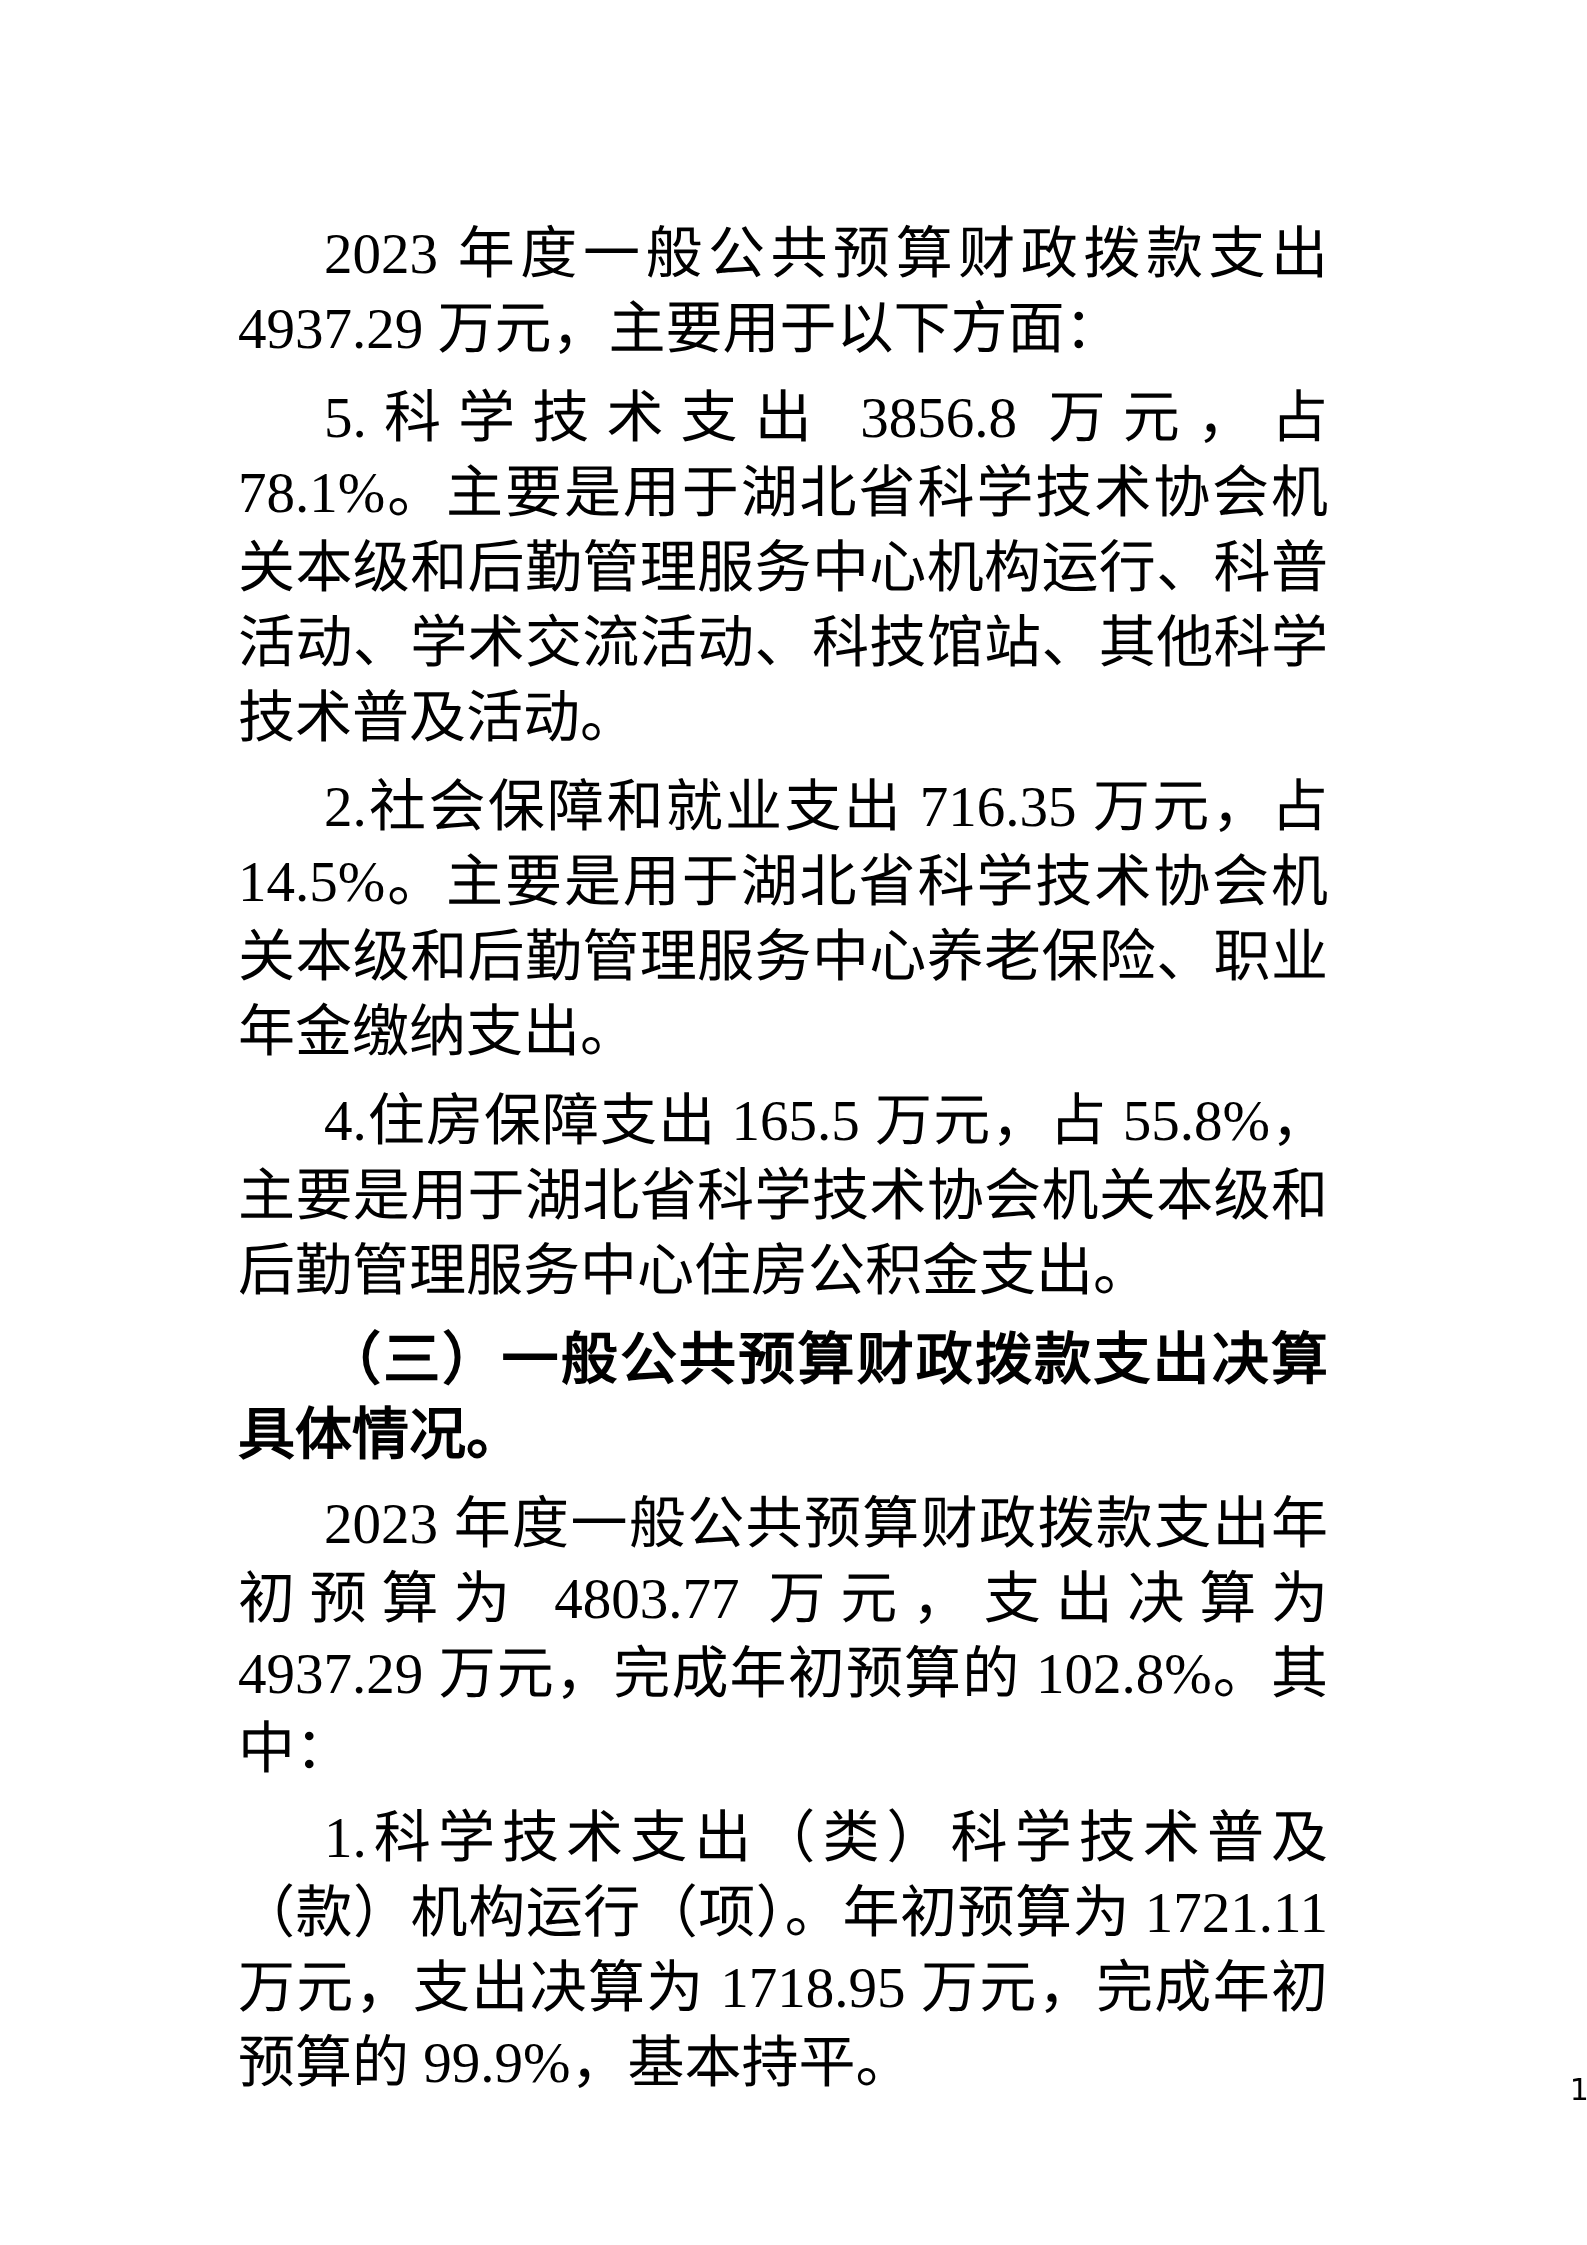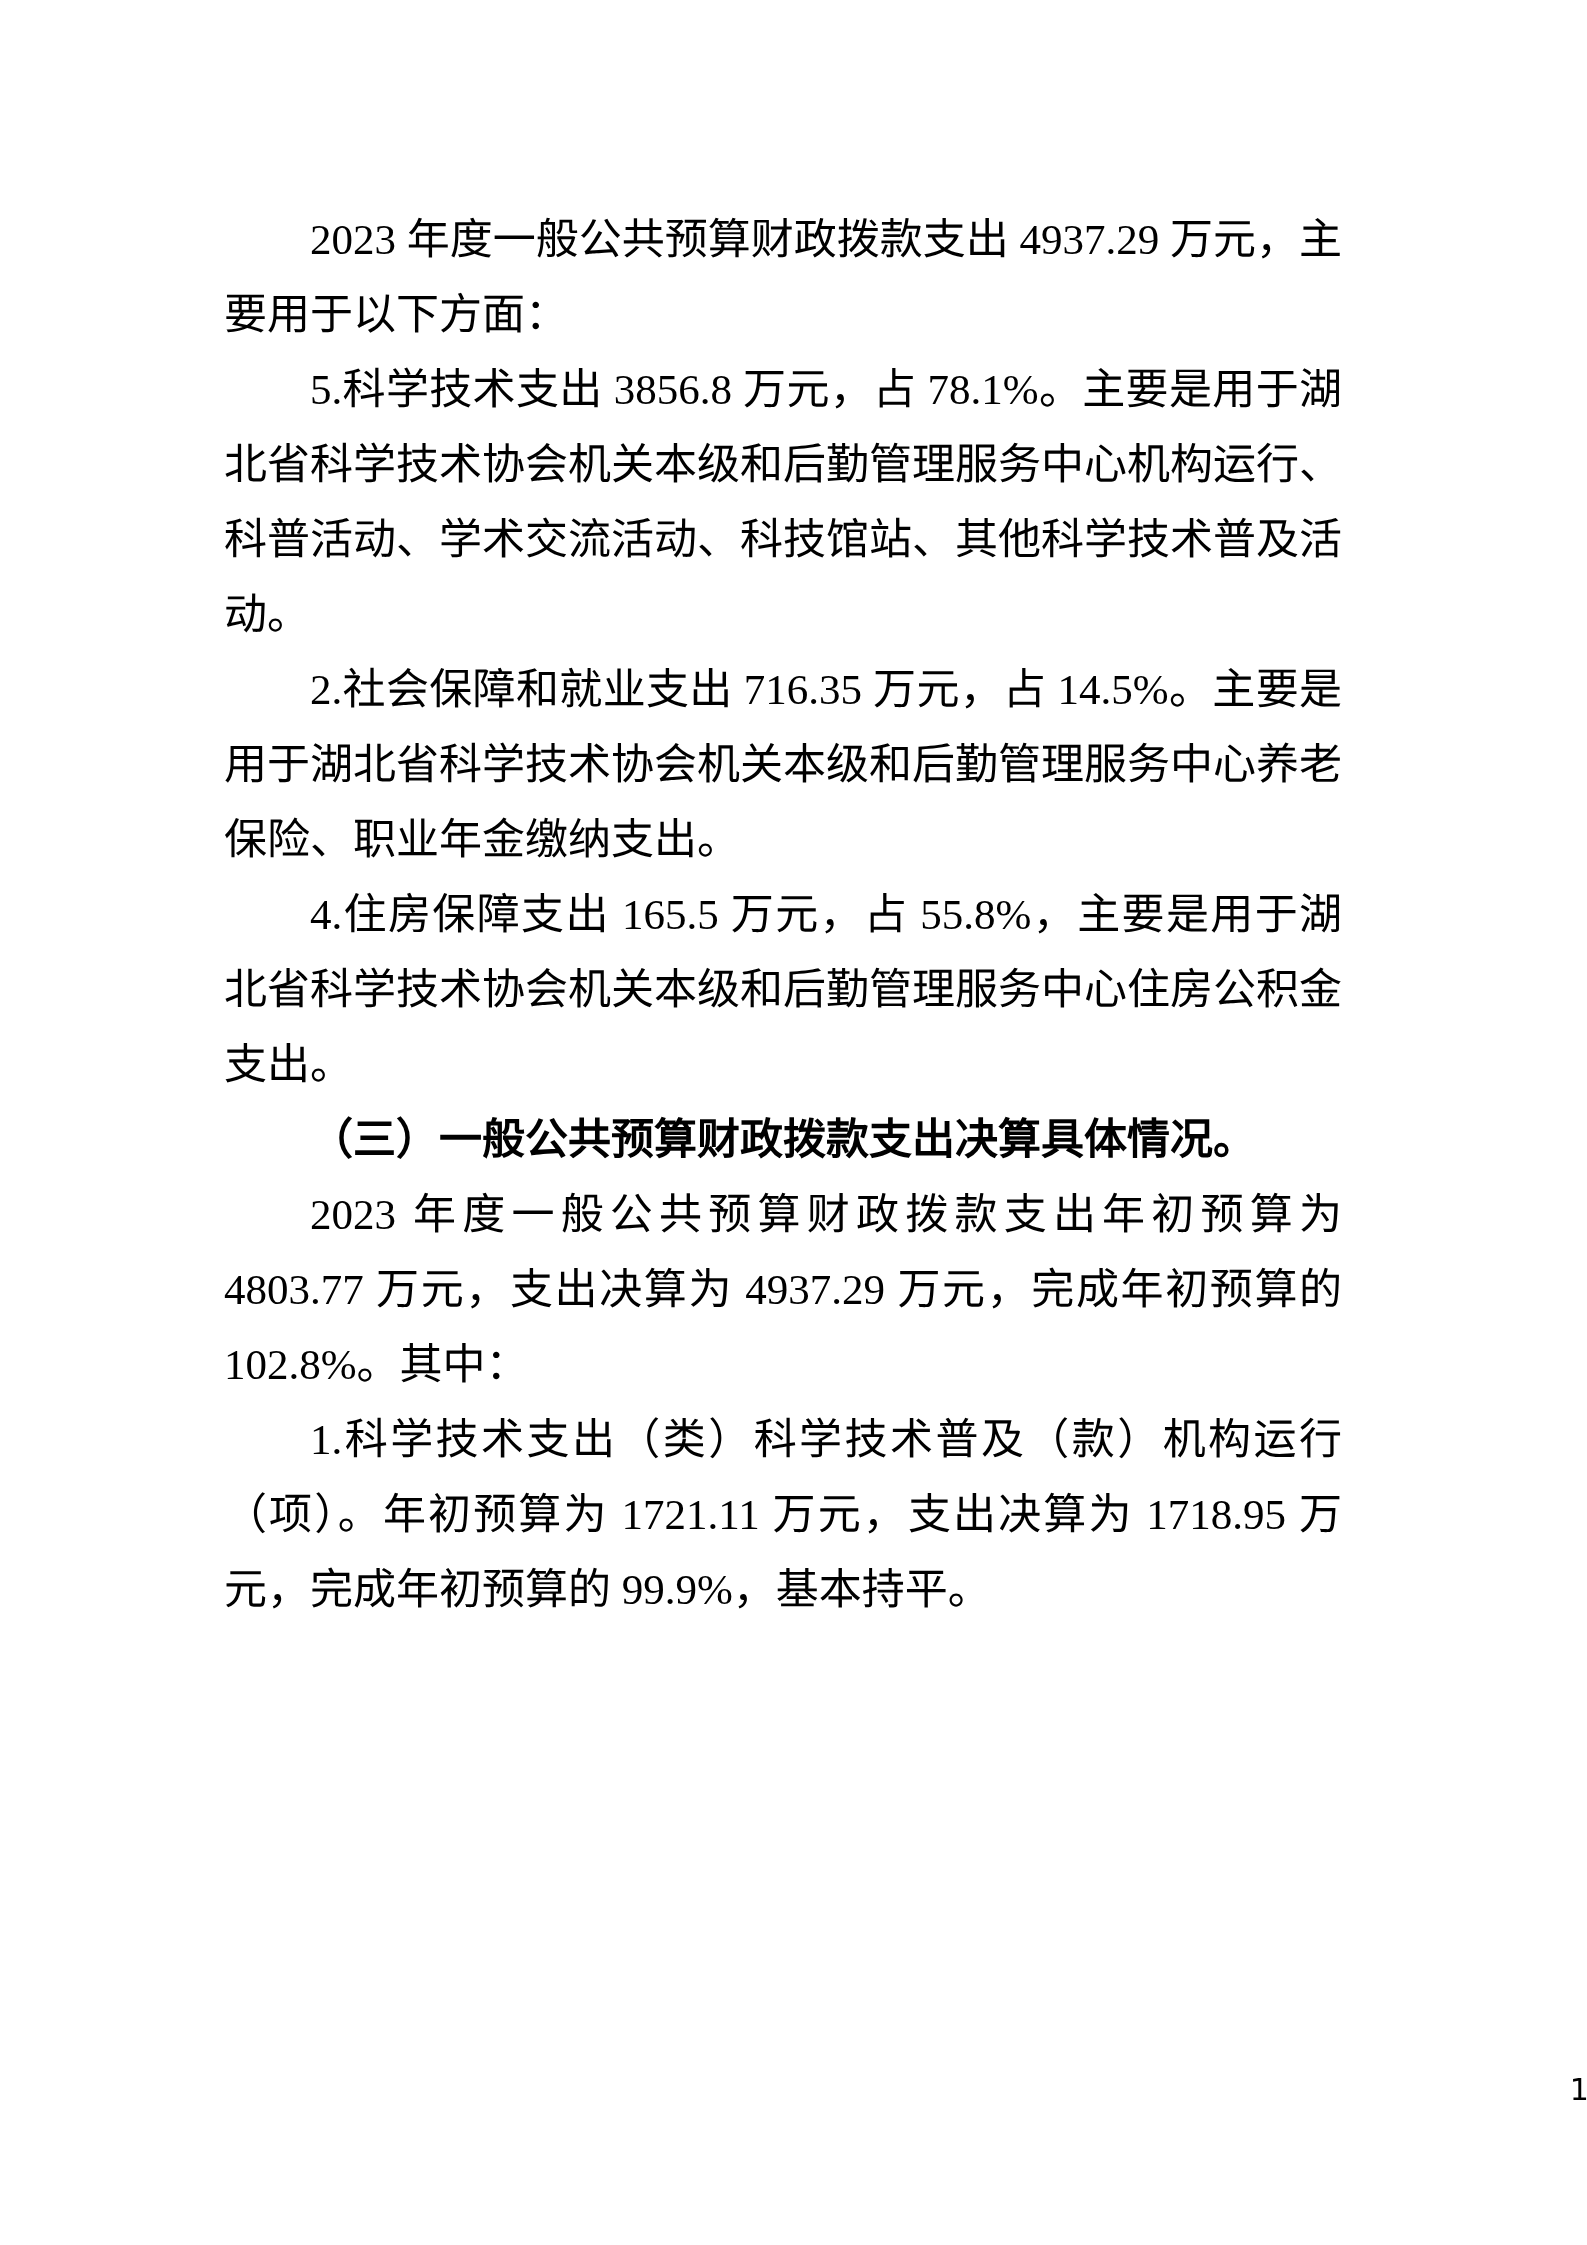--- a/index.html
+++ b/index.html
@@ -16,23 +16,23 @@
     overflow: hidden;
     font-family: "Liberation Serif", "DejaVu Serif", serif;
   }
   .content {
     position: absolute;
     left: 224px;
     top: 202px;
     width: 1118px;
   }
   .para {
-    margin: 0;
+    margin: 14px;
     padding: 0;
-    font-size: 43px;
+    font-size: 57px;
     line-height: 75px;
     text-align: justify;
     text-justify: inter-ideograph;
     text-indent: 86px;
     letter-spacing: 0;
     color: #000000;
     font-weight: normal;
   }
   .para.heading {
     font-weight: bold;

